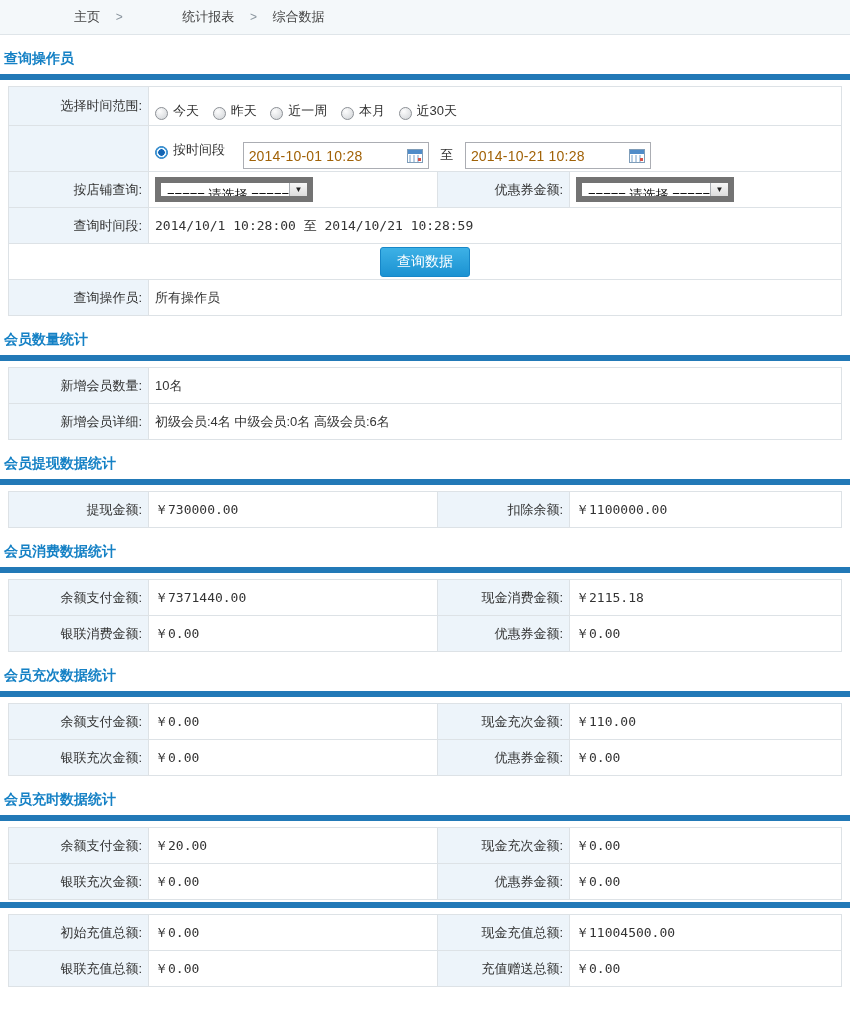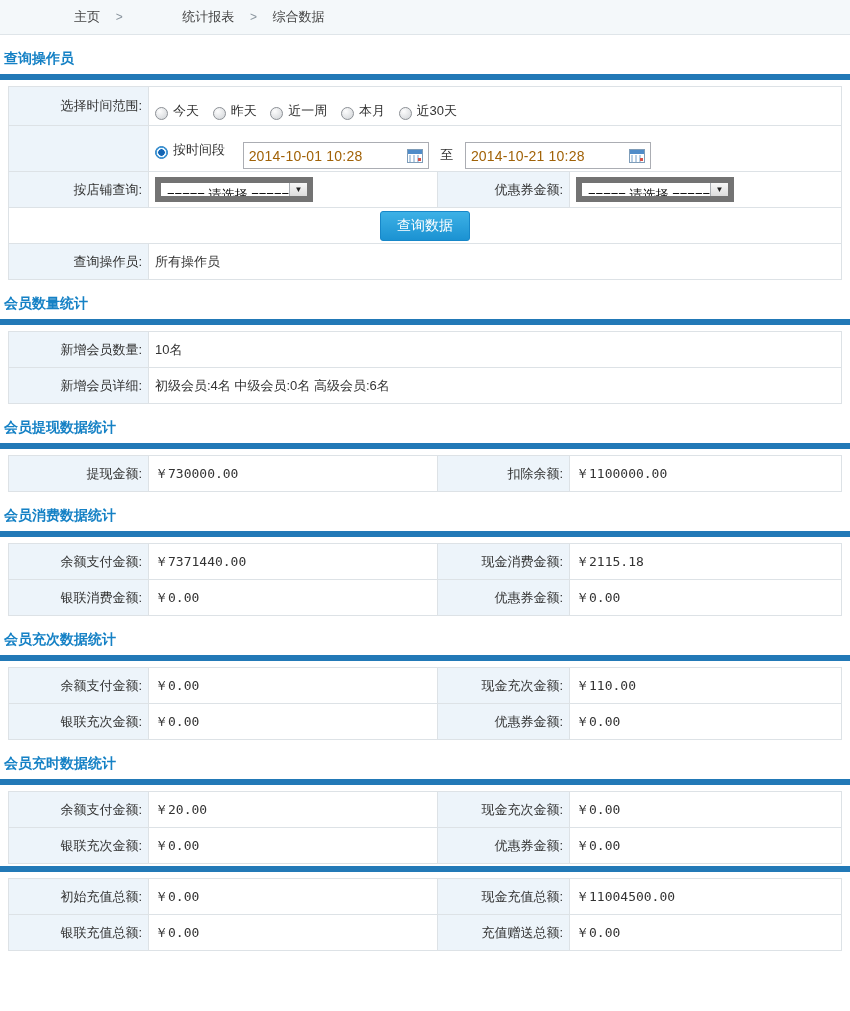--- a/index.html
+++ b/index.html
@@ -121,20 +121,24 @@
       </td>
       <td class="lbl">优惠券金额:</td>
       <td class="val">
         <span class="select">
           <span class="select-text">===== 请选择 =====</span>
           <span class="select-arrow">▼</span>
         </span>
       </td>
     </tr>
     <tr>
+      <td class="lbl">查询时间段:</td>
+      <td class="val mono" colspan="3">2014/10/1 10:28:00 至 2014/10/21 10:28:59</td>
+    </tr>
+    <tr>
       <td class="btn-row" colspan="4">
         <button class="btn">查询数据</button>
       </td>
     </tr>
     <tr>
       <td class="lbl">查询操作员:</td>
       <td class="val" colspan="3">所有操作员</td>
     </tr>
   </tbody>
     </table>

